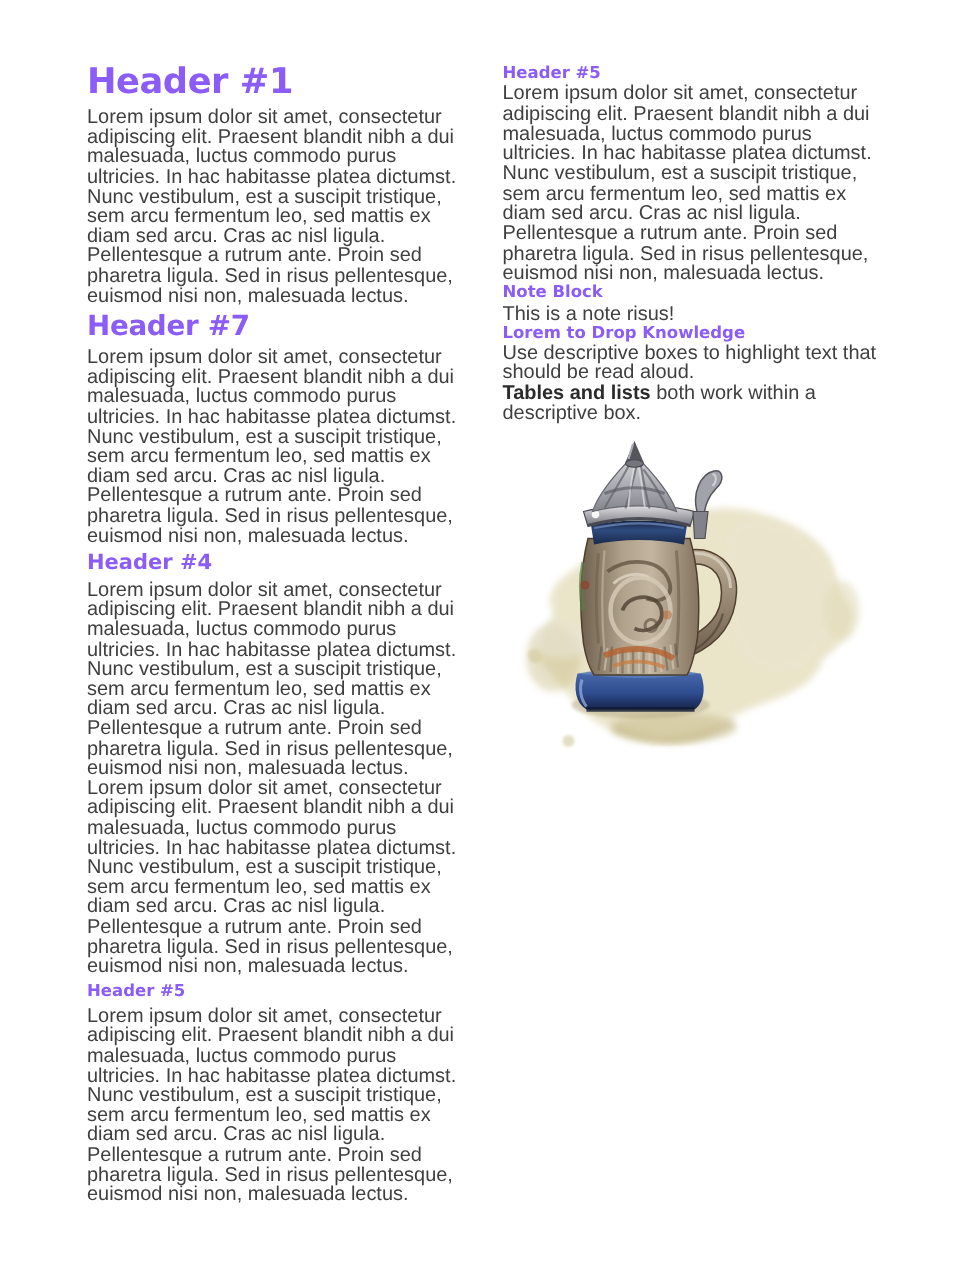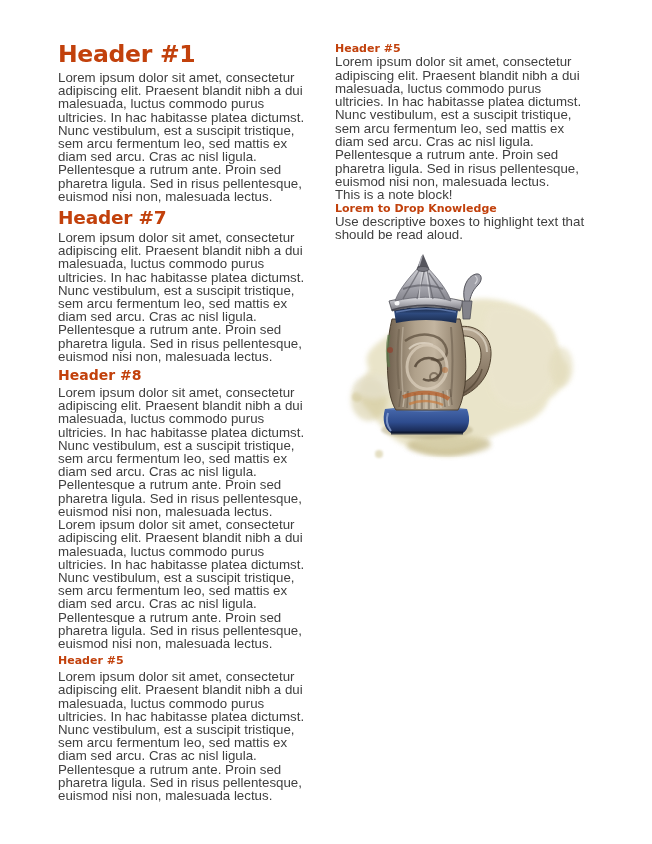--- a/index.html
+++ b/index.html
@@ -1,21 +1,21 @@
 <!DOCTYPE html>
 <html><head>
 <meta charset="utf-8">
 <style>
   html,body{margin:0;padding:0;background:#ffffff;}
   #page{position:relative;width:652px;height:844px;background:#ffffff;overflow:hidden;
         font-family:"Liberation Sans",sans-serif;}
   .columns{display:flex;gap:24px;padding:42px 0 0 58px;}
   .col-left{width:253px;flex:0 0 253px;}
   .col-right{width:258px;flex:0 0 258px;}
-  .h{font-family:"DejaVu Sans",sans-serif;font-weight:700;color:#c2410c;margin:0;}
+  .h{font-family:"DejaVu Sans",sans-serif;font-weight:700;color:#8b5cf6;margin:0;}
   .lv1{font-size:23.5px;line-height:24px;margin:0 0 5px 0;letter-spacing:-0.3px;}
   .lv2{font-size:18.5px;line-height:19px;margin:5px 0 4px 0;letter-spacing:-0.2px;}
   .lv3{font-size:14px;line-height:15px;margin:5px 0 3px 0;}
   .lv4{font-size:12.5px;line-height:13px;margin:5px 0 3px 0;}
   .lv5{font-size:11px;line-height:12px;margin:5px 0 3px 0;}
   .rc-head{font-size:11px;line-height:13.3px;margin:0;}
   .body{font-size:13.3px;line-height:13.2px;color:#3f3f3f;margin:0;white-space:pre-line;}
   .rc-line{line-height:13.3px;}
   .bold-lead{font-family:"Liberation Sans",sans-serif;font-weight:700;color:#2b2b2b;}
   figure{margin:8px 0 0 4px;padding:0;}
@@ -47,21 +47,21 @@
 malesuada, luctus commodo purus
 ultricies. In hac habitasse platea dictumst.
 Nunc vestibulum, est a suscipit tristique,
 sem arcu fermentum leo, sed mattis ex
 diam sed arcu. Cras ac nisl ligula.
 Pellentesque a rutrum ante. Proin sed
 pharetra ligula. Sed in risus pellentesque,
 euismod nisi non, malesuada lectus.</p>
       </section>
       <section>
-        <h3 class="h lv3">Header #8</h3>
+        <h3 class="h lv3">Header #4</h3>
         <p class="body">Lorem ipsum dolor sit amet, consectetur
 adipiscing elit. Praesent blandit nibh a dui
 malesuada, luctus commodo purus
 ultricies. In hac habitasse platea dictumst.
 Nunc vestibulum, est a suscipit tristique,
 sem arcu fermentum leo, sed mattis ex
 diam sed arcu. Cras ac nisl ligula.
 Pellentesque a rutrum ante. Proin sed
 pharetra ligula. Sed in risus pellentesque,
 euismod nisi non, malesuada lectus.</p>
@@ -98,24 +98,27 @@
       <p class="body rc-line">Lorem ipsum dolor sit amet, consectetur
 adipiscing elit. Praesent blandit nibh a dui
 malesuada, luctus commodo purus
 ultricies. In hac habitasse platea dictumst.
 Nunc vestibulum, est a suscipit tristique,
 sem arcu fermentum leo, sed mattis ex
 diam sed arcu. Cras ac nisl ligula.
 Pellentesque a rutrum ante. Proin sed
 pharetra ligula. Sed in risus pellentesque,
 euismod nisi non, malesuada lectus.</p>
-      <p class="body rc-line">This is a note block!</p>
+      <p class="h rc-head">Note Block</p>
+      <p class="body rc-line">This is a note risus!</p>
       <p class="h rc-head">Lorem to Drop Knowledge</p>
       <p class="body rc-line">Use descriptive boxes to highlight text that
 should be read aloud.</p>
+      <p class="body rc-line"><span class="bold-lead">Tables and lists</span><span> both work within a
+descriptive box.</span></p>
 
       <figure>
         <svg width="260" height="215" viewBox="0 0 260 215" xmlns="http://www.w3.org/2000/svg">
           <defs>
             <linearGradient id="gLid" x1="0" y1="0" x2="0" y2="1">
               <stop offset="0" stop-color="#d8d8dc"></stop>
                 <stop offset="0.6" stop-color="#a7a7af"></stop>
                 <stop offset="1" stop-color="#84848c"></stop>
             </linearGradient>
             <linearGradient id="gRim" x1="0" y1="0" x2="0" y2="1">

